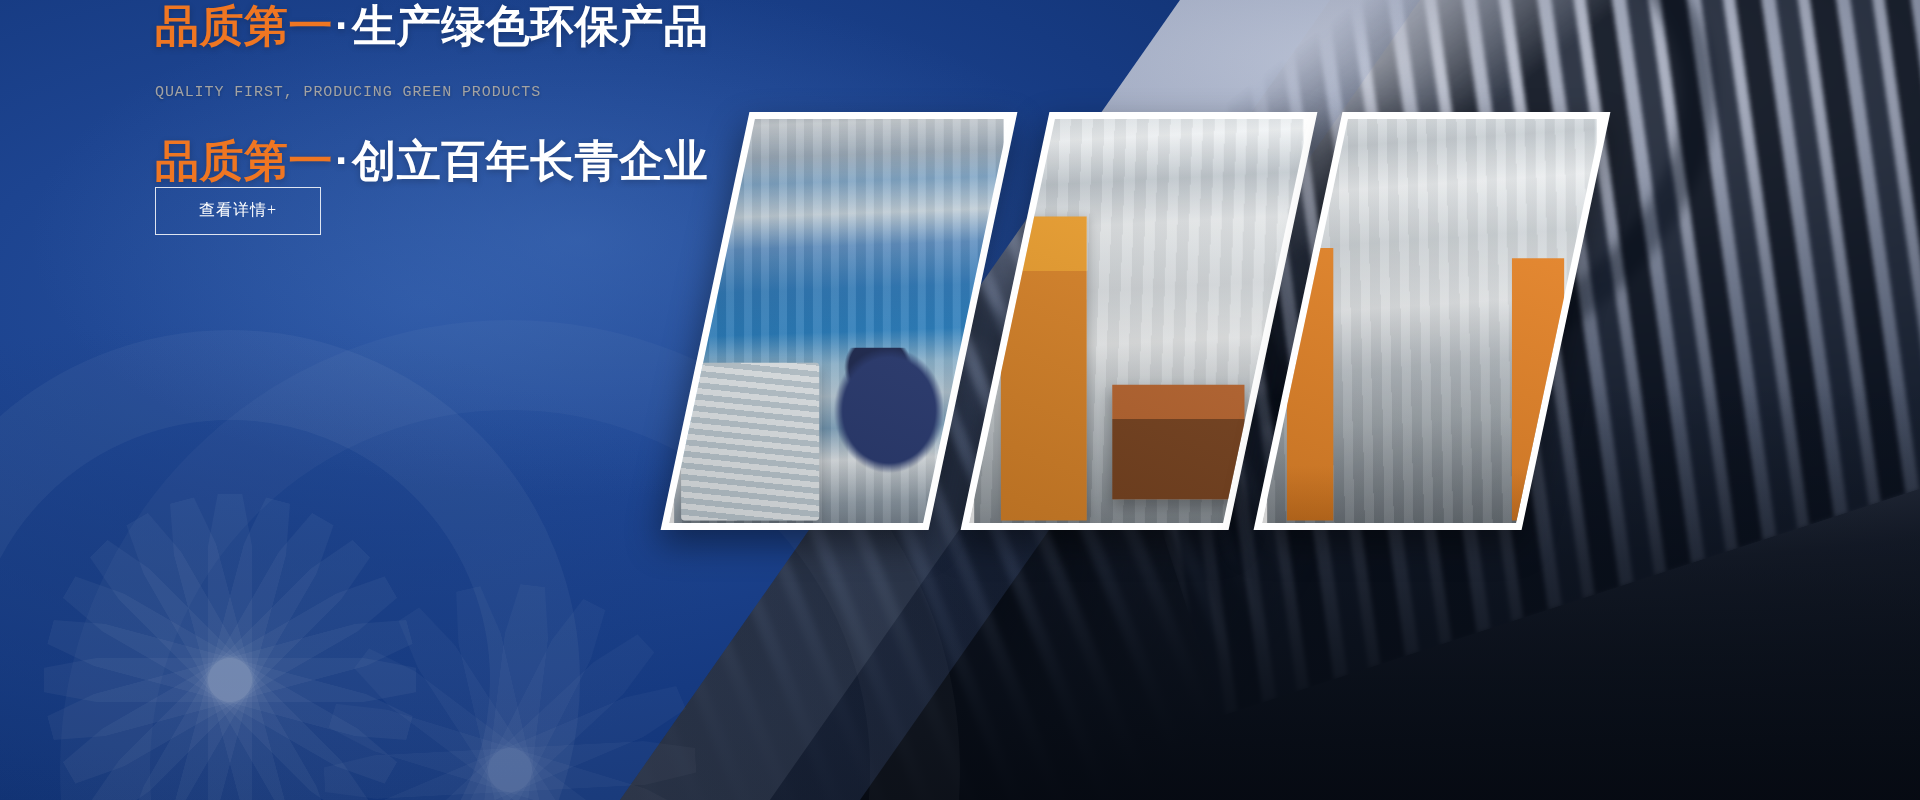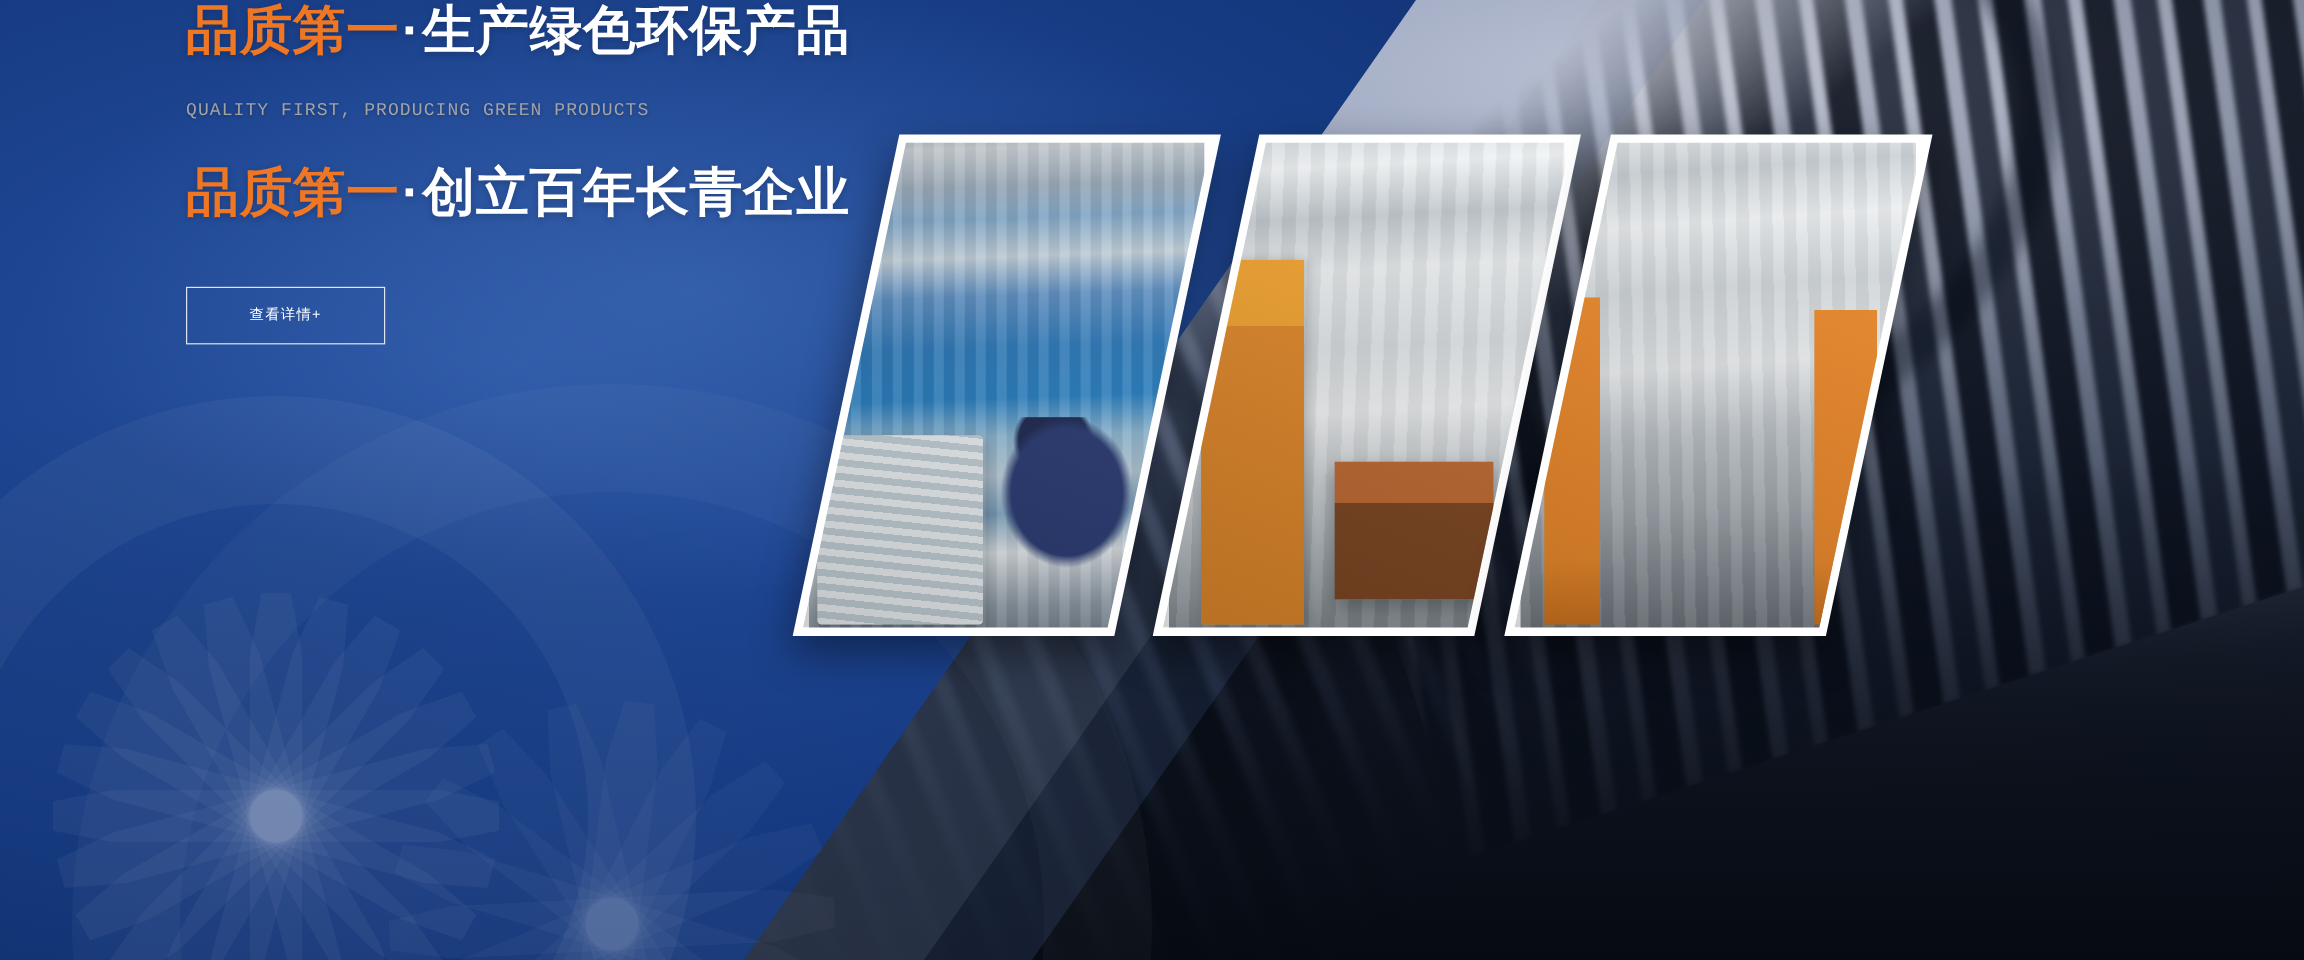--- a/index.html
+++ b/index.html
@@ -162,33 +162,32 @@
     font-size: 15px;
     letter-spacing: .9px;
     color: #a3a3a3;
     white-space: nowrap;
     text-shadow: 0 1px 3px rgba(0,0,0,.25);
     font-family: Liberation Mono, monospace;
   }
   .gap { height: 34px; }
 
   .cta {
-    margin-top: 52px;
     width: 166px;
     height: 48px;
     border: 1px solid rgba(255,255,255,.85);
     background: transparent;
     color: #ffffff;
-    font-size: 12px;
+    font-size: 16px;
     letter-spacing: 1px;
     display: flex;
     align-items: center;
     justify-content: center;
     cursor: pointer;
-    font-family: Liberation Sans, sans-serif;
+    font-family: Liberation Serif, serif;
   }
 
   
   .cards {
     position: absolute;
     left: 0; top: 0;
     width: 1920px; height: 800px;
     z-index: 15;
     pointer-events: none;
   }

